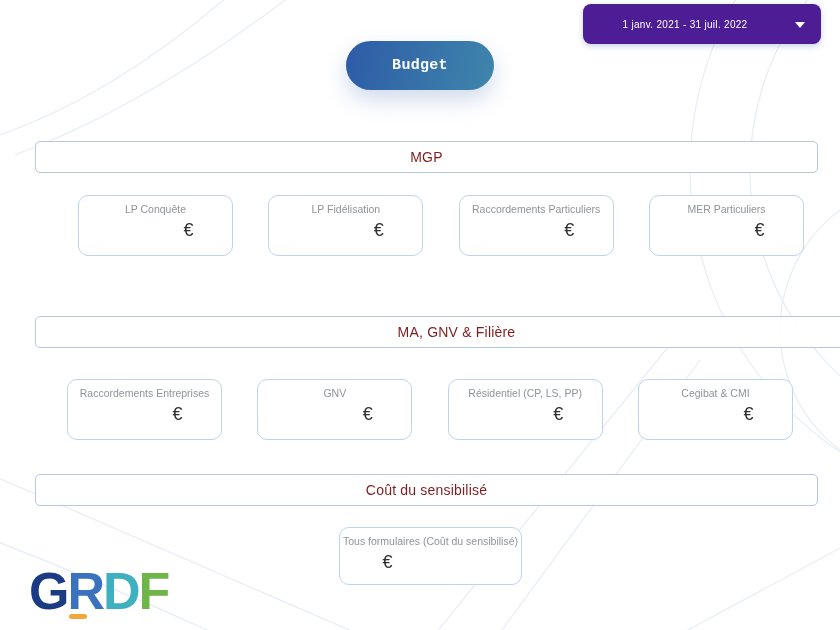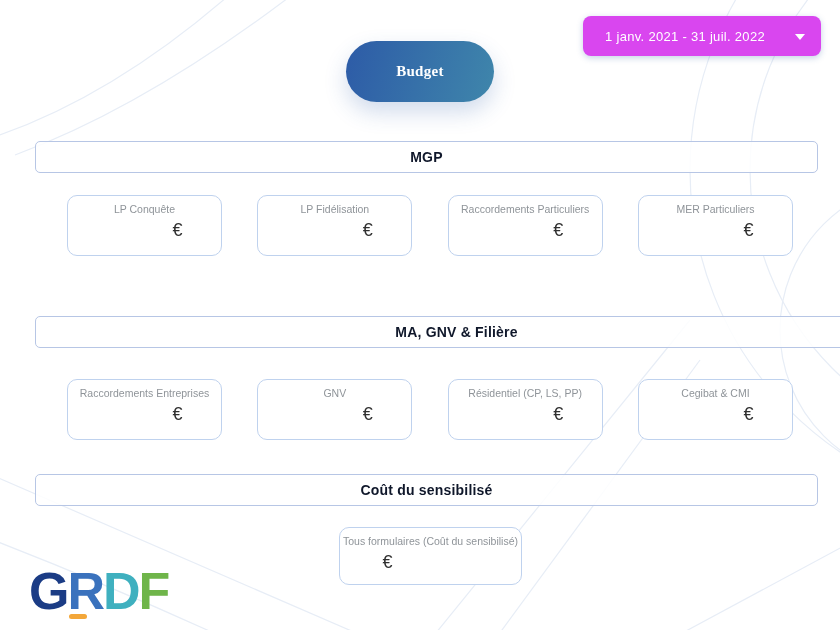--- a/index.html
+++ b/index.html
@@ -5,57 +5,57 @@
   html,body{margin:0;padding:0;background:#ffffff;}
   body{font-family:"Liberation Sans", sans-serif;}
   .stage{
     position:relative;width:840px;height:630px;background:#ffffff;
     overflow:hidden;
   }
   .decor{position:absolute;inset:0;pointer-events:none;}
 
   
   .budget-pill{
-    position:absolute;left:346px;top:41px;width:148px;height:61px;
+    position:absolute;left:346px;top:41px;width:148px;height:49px;
     border:none;border-radius:31px;cursor:pointer;
     background:linear-gradient(105deg,#2d5ba7 0%,#3f86ab 100%);
     color:#ffffff;font-size:15px;font-weight:600;letter-spacing:.3px;
-    font-family:Liberation Serif, serif;
+    font-family:Liberation Mono, monospace;
     box-shadow:0 10px 22px rgba(47,91,167,.22);
   }
 
   
   .date-select{
-    position:absolute;left:583px;top:16px;width:238px;height:40px;
-    background:#d946ef;border-radius:8px;color:#ffffff;
+    position:absolute;left:583px;top:4px;width:238px;height:40px;
+    background:#4c1d95;border-radius:8px;color:#ffffff;
     display:flex;align-items:center;justify-content:center;
-    font-size:13px;letter-spacing:.3px;cursor:pointer;
+    font-size:10px;letter-spacing:.3px;cursor:pointer;
     box-shadow:0 2px 6px rgba(29,79,156,.25);
   }
   .date-select .date-text{padding-right:34px;}
   .caret{
     position:absolute;right:16px;top:18px;width:0;height:0;
     border-left:5px solid transparent;border-right:5px solid transparent;
     border-top:6px solid #ffffff;
   }
 
   
   .section-header{
     position:absolute;left:35px;width:781px;height:30px;
     border:1px solid #b7c6e5;border-radius:5px;background:rgba(255,255,255,.85);
     display:flex;align-items:center;justify-content:center;
   }
   .section-header-0{top:141px;}
   .section-header-1{top:316px;padding-left:30px;}
   .section-header-2{top:474px;align-items:center;}
-  .section-title{color:#0f172a;font-size:14px;font-weight:bold;letter-spacing:.2px;}
+  .section-title{color:#7f1d1d;font-size:14px;font-weight:normal;letter-spacing:.2px;}
 
   
   .card-row{position:absolute;display:flex;justify-content:space-between;}
-  .card-row-0{left:67px;top:195px;width:726px;}
+  .card-row-0{left:78px;top:195px;width:726px;}
   .card-row-1{left:67px;top:379px;width:726px;}
   .card-row-2{left:339px;top:527px;width:183px;}
 
   .card{
     width:155px;height:61px;background:#ffffff;box-sizing:border-box;
     border:1px solid #bfd2ee;border-radius:10px;cursor:pointer;
     padding-top:7px;text-align:center;
   }
   .card-row-2 .card{width:194px;height:58px;}
   .card-label{color:#8f9499;font-size:10.5px;line-height:13px;}

